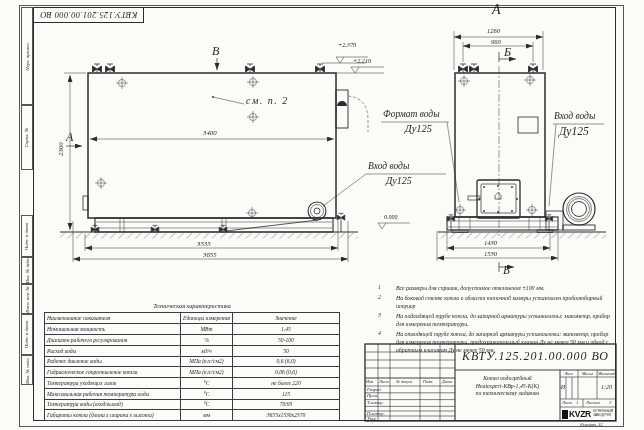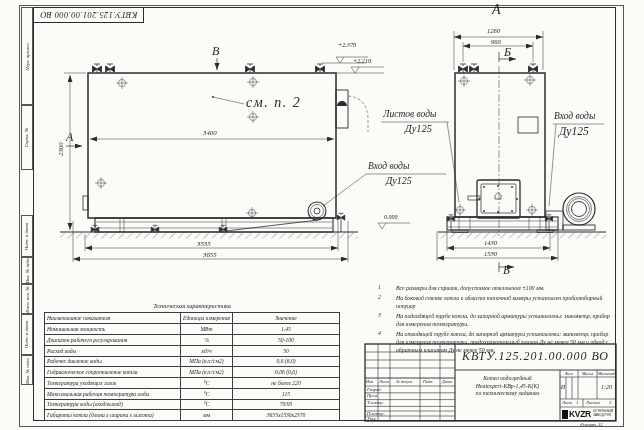--- a/index.html
+++ b/index.html
@@ -274,37 +274,37 @@
       <line x1="572" y1="377" x2="572" y2="399" stroke-width="0.6"></line>
       <line x1="578" y1="370" x2="578" y2="399" stroke-width="0.6"></line>
       <line x1="597" y1="370" x2="597" y2="399" stroke-width="0.6"></line>
       <line x1="560" y1="399" x2="616" y2="399" stroke-width="0.6"></line>
       <line x1="560" y1="407" x2="616" y2="407" stroke-width="0.6"></line>
       <line x1="583" y1="399" x2="583" y2="407" stroke-width="0.6"></line>
     </g>
   </svg>
 
   <div class="lbl" style="left:212px;top:45px;font-size:12px;">В</div>
-  <div class="lbl" style="left:246px;top:96px;font-size:14px;letter-spacing:1.5px;">см. п. 2</div>
+  <div class="lbl" style="left:246px;top:96px;font-size:10px;letter-spacing:1.5px;">см. п. 2</div>
   <div class="lbl" style="left:203px;top:130px;font-size:6.8px;">3400</div>
   <div class="rot90" style="left:57px;top:156px;font-size:6.8px;">2300</div>
   <div class="lbl" style="left:66px;top:131px;font-size:12px;">А</div>
   <div class="lbl" style="left:338px;top:42px;font-size:6.2px;">+2.370</div>
   <div class="lbl" style="left:353px;top:58px;font-size:6.2px;">+2.210</div>
   <div class="lbl" style="left:197px;top:240.5px;font-size:6.8px;">3535</div>
   <div class="lbl" style="left:203px;top:251.5px;font-size:6.8px;">3655</div>
   <div class="lbl" style="left:368px;top:162px;font-size:9.5px;">Вход воды</div>
   <div class="lbl" style="left:386px;top:176px;font-size:10px;">Ду125</div>
   <div class="lbl" style="left:384px;top:214px;font-size:6px;">0.000</div>
 
   <div class="lbl" style="left:492px;top:3px;font-size:14px;">А</div>
   <div class="lbl" style="left:487px;top:28px;font-size:6.5px;">1260</div>
   <div class="lbl" style="left:491px;top:38.5px;font-size:6.5px;">960</div>
   <div class="lbl" style="left:504px;top:46px;font-size:12px;">Б</div>
-  <div class="lbl" style="left:383px;top:110px;font-size:9.5px;">Листов воды</div>
+  <div class="lbl" style="left:383px;top:110px;font-size:9.5px;">Формат воды</div>
   <div class="lbl" style="left:405px;top:124px;font-size:10.5px;">Ду125</div>
   <div class="lbl" style="left:554px;top:112px;font-size:9.5px;">Вход воды</div>
   <div class="lbl" style="left:559px;top:126px;font-size:11.5px;">Ду125</div>
   <div class="lbl" style="left:484px;top:240px;font-size:6.5px;">1430</div>
   <div class="lbl" style="left:484px;top:250.5px;font-size:6.5px;">1530</div>
   <div class="lbl" style="left:503px;top:264px;font-size:12px;">Б</div>
 
   <div class="notes">
     <div class="note">
       <div class="n">1</div>

